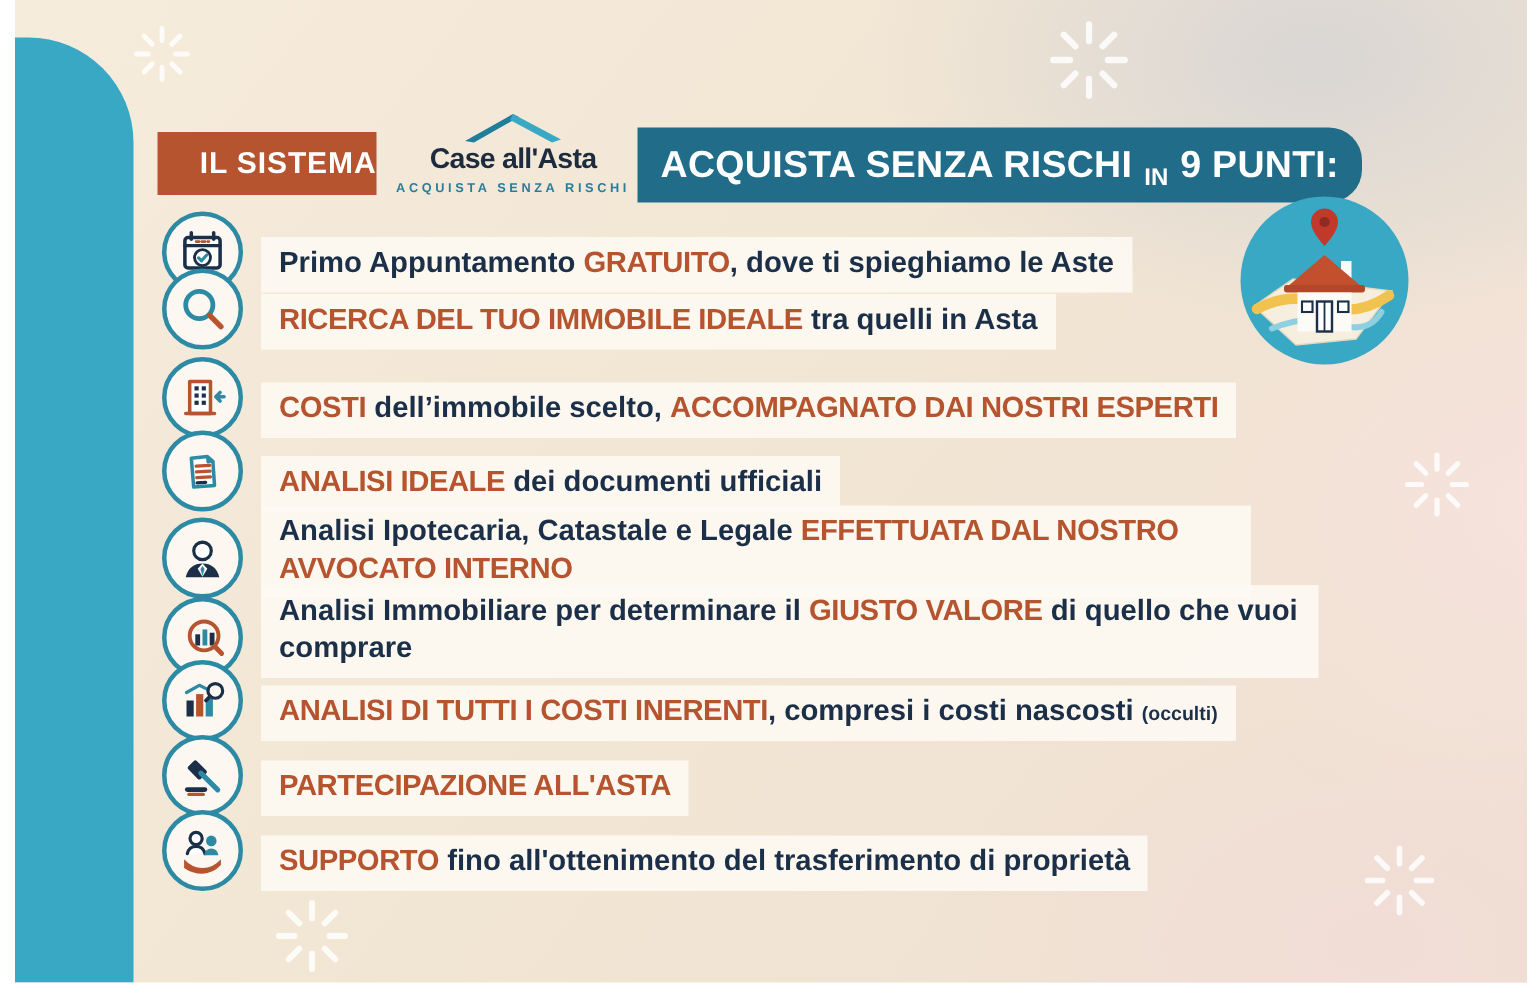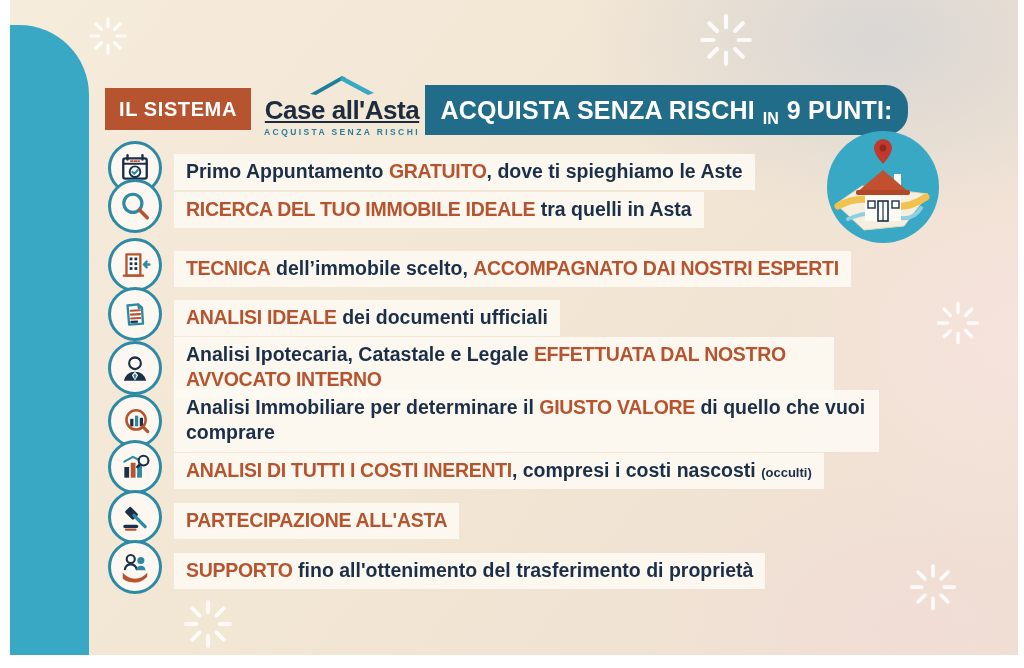--- a/index.html
+++ b/index.html
@@ -10,32 +10,32 @@
     background:
       radial-gradient(ellipse 420px 260px at 86% 6%, #d9d6d4 0%, rgba(217,214,212,0) 70%),
       radial-gradient(ellipse 380px 300px at 101% 52%, #f6e3dd 0%, rgba(246,227,221,0) 70%),
       radial-gradient(ellipse 420px 280px at 90% 96%, #f1ddd6 0%, rgba(241,221,214,0) 70%),
       linear-gradient(128deg, #f6ecdc 0%, #f2e6d4 45%, #efe0d2 100%);
   }
   .teal-bar { position:absolute; left:0; top:25px; width:79px; height:630px; background:#38a8c4; border-top-right-radius:70px; }
 
   
   .il-sistema { position:absolute; left:95px; top:88px; width:146px; height:42px; background:#b5542f;
-    color:#fff; font-weight:800; font-size:20px; letter-spacing:0.6px; display:flex; align-items:center; justify-content:center; }
+    color:#fff; font-weight:800; font-size:20px; letter-spacing:0.6px; display:flex; align-items:center; justify-content:flex-end; }
   .logo { position:absolute; left:246px; top:74px; width:172px; text-align:center; }
   .logo-roof { display:block; margin:0 auto 1px; }
-  .logo-title { font-size:26px; font-weight:800; color:#1c2b3d; letter-spacing:-0.5px; line-height:1.05;text-decoration:underline; }
+  .logo-title { font-size:19px; font-weight:800; color:#1c2b3d; letter-spacing:-0.5px; line-height:1.05; }
   .logo-tagline { font-size:8.5px; font-weight:700; color:#2a7e9b; letter-spacing:2.4px; margin-top:3px; }
   .banner { position:absolute; left:415px; top:85px; width:483px; height:50px; background:#216c89;
     border-radius:0 22px 22px 0; color:#fff; display:flex; align-items:center; justify-content:center; gap:8px; }
   .banner-main, .banner-points { font-size:25px; font-weight:800; letter-spacing:0.2px; }
   .banner-in { font-size:16px; font-weight:600; margin-top:17px; }
 
   
-  .point { position:absolute; display:flex; align-items:center; }
+  .point { position:absolute; display:flex; align-items:flex-end; }
   .icon-circle { flex:0 0 auto; width:54px; height:54px; border-radius:50%; background:#fcf8f1;
     border:3.5px solid #2d8aa4; display:flex; align-items:center; justify-content:center; }
   .strip { margin-left:12px; margin-top:8px; background:rgba(253,249,243,0.9); padding:5px 12px 7px;
     font-size:19.5px; line-height:1.28; color:#1b2f48; font-weight:600; width:fit-content; }
   .nowrap { white-space:nowrap; }
   .hl { color:#b5542f; font-weight:800; letter-spacing:-0.3px; }
   .small { font-size:13px; }
   .w5 { max-width:660px; margin-top:0; }
   .w6 { max-width:705px; margin-top:0; }
 
@@ -181,21 +181,21 @@
         <line x1="4.5" y1="25" x2="22.5" y2="25" stroke="#b5542f" stroke-width="2.2"></line>
         <rect x="10" y="8" width="2.6" height="2.6" fill="#1b2f48"></rect>
             <rect x="14.5" y="8" width="2.6" height="2.6" fill="#1b2f48"></rect>
         <rect x="10" y="12.5" width="2.6" height="2.6" fill="#1b2f48"></rect>
             <rect x="14.5" y="12.5" width="2.6" height="2.6" fill="#1b2f48"></rect>
         <rect x="10" y="17" width="2.6" height="2.6" fill="#1b2f48"></rect>
             <rect x="14.5" y="17" width="2.6" height="2.6" fill="#1b2f48"></rect>
         <path d="M28.5 14.5 H23.5 M26 11.8 L23.3 14.5 L26 17.2" stroke="#2d8aa4" stroke-width="2.2"></path>
       </svg>
     </span>
-    <p class="strip nowrap"><span class="hl">TECNICA</span><span> dell’immobile scelto, </span><span class="hl">ACCOMPAGNATO DAI NOSTRI ESPERTI</span></p>
+    <p class="strip nowrap"><span class="hl">COSTI</span><span> dell’immobile scelto, </span><span class="hl">ACCOMPAGNATO DAI NOSTRI ESPERTI</span></p>
   </div>
 
   <div class="point" style="left:98px;top:287px">
     <span class="icon-circle">
       <svg width="32" height="32" viewBox="0 0 30 30" fill="none" stroke-linecap="round" stroke-linejoin="round">
         <path d="M8 7 L18 6 L21.5 9 L22.5 24 L9.5 25 Z" stroke="#2d8aa4" stroke-width="2.2" fill="#fff"></path>
         <path d="M18 6 L18.4 9.4 L21.5 9" stroke="#2d8aa4" stroke-width="1.8"></path>
         <line x1="11" y1="12" x2="19.5" y2="11.5" stroke="#b5542f" stroke-width="2"></line>
         <line x1="11.2" y1="15.6" x2="19.8" y2="15.1" stroke="#b5542f" stroke-width="2"></line>
         <line x1="11.4" y1="19.2" x2="20" y2="18.7" stroke="#b5542f" stroke-width="2"></line>

